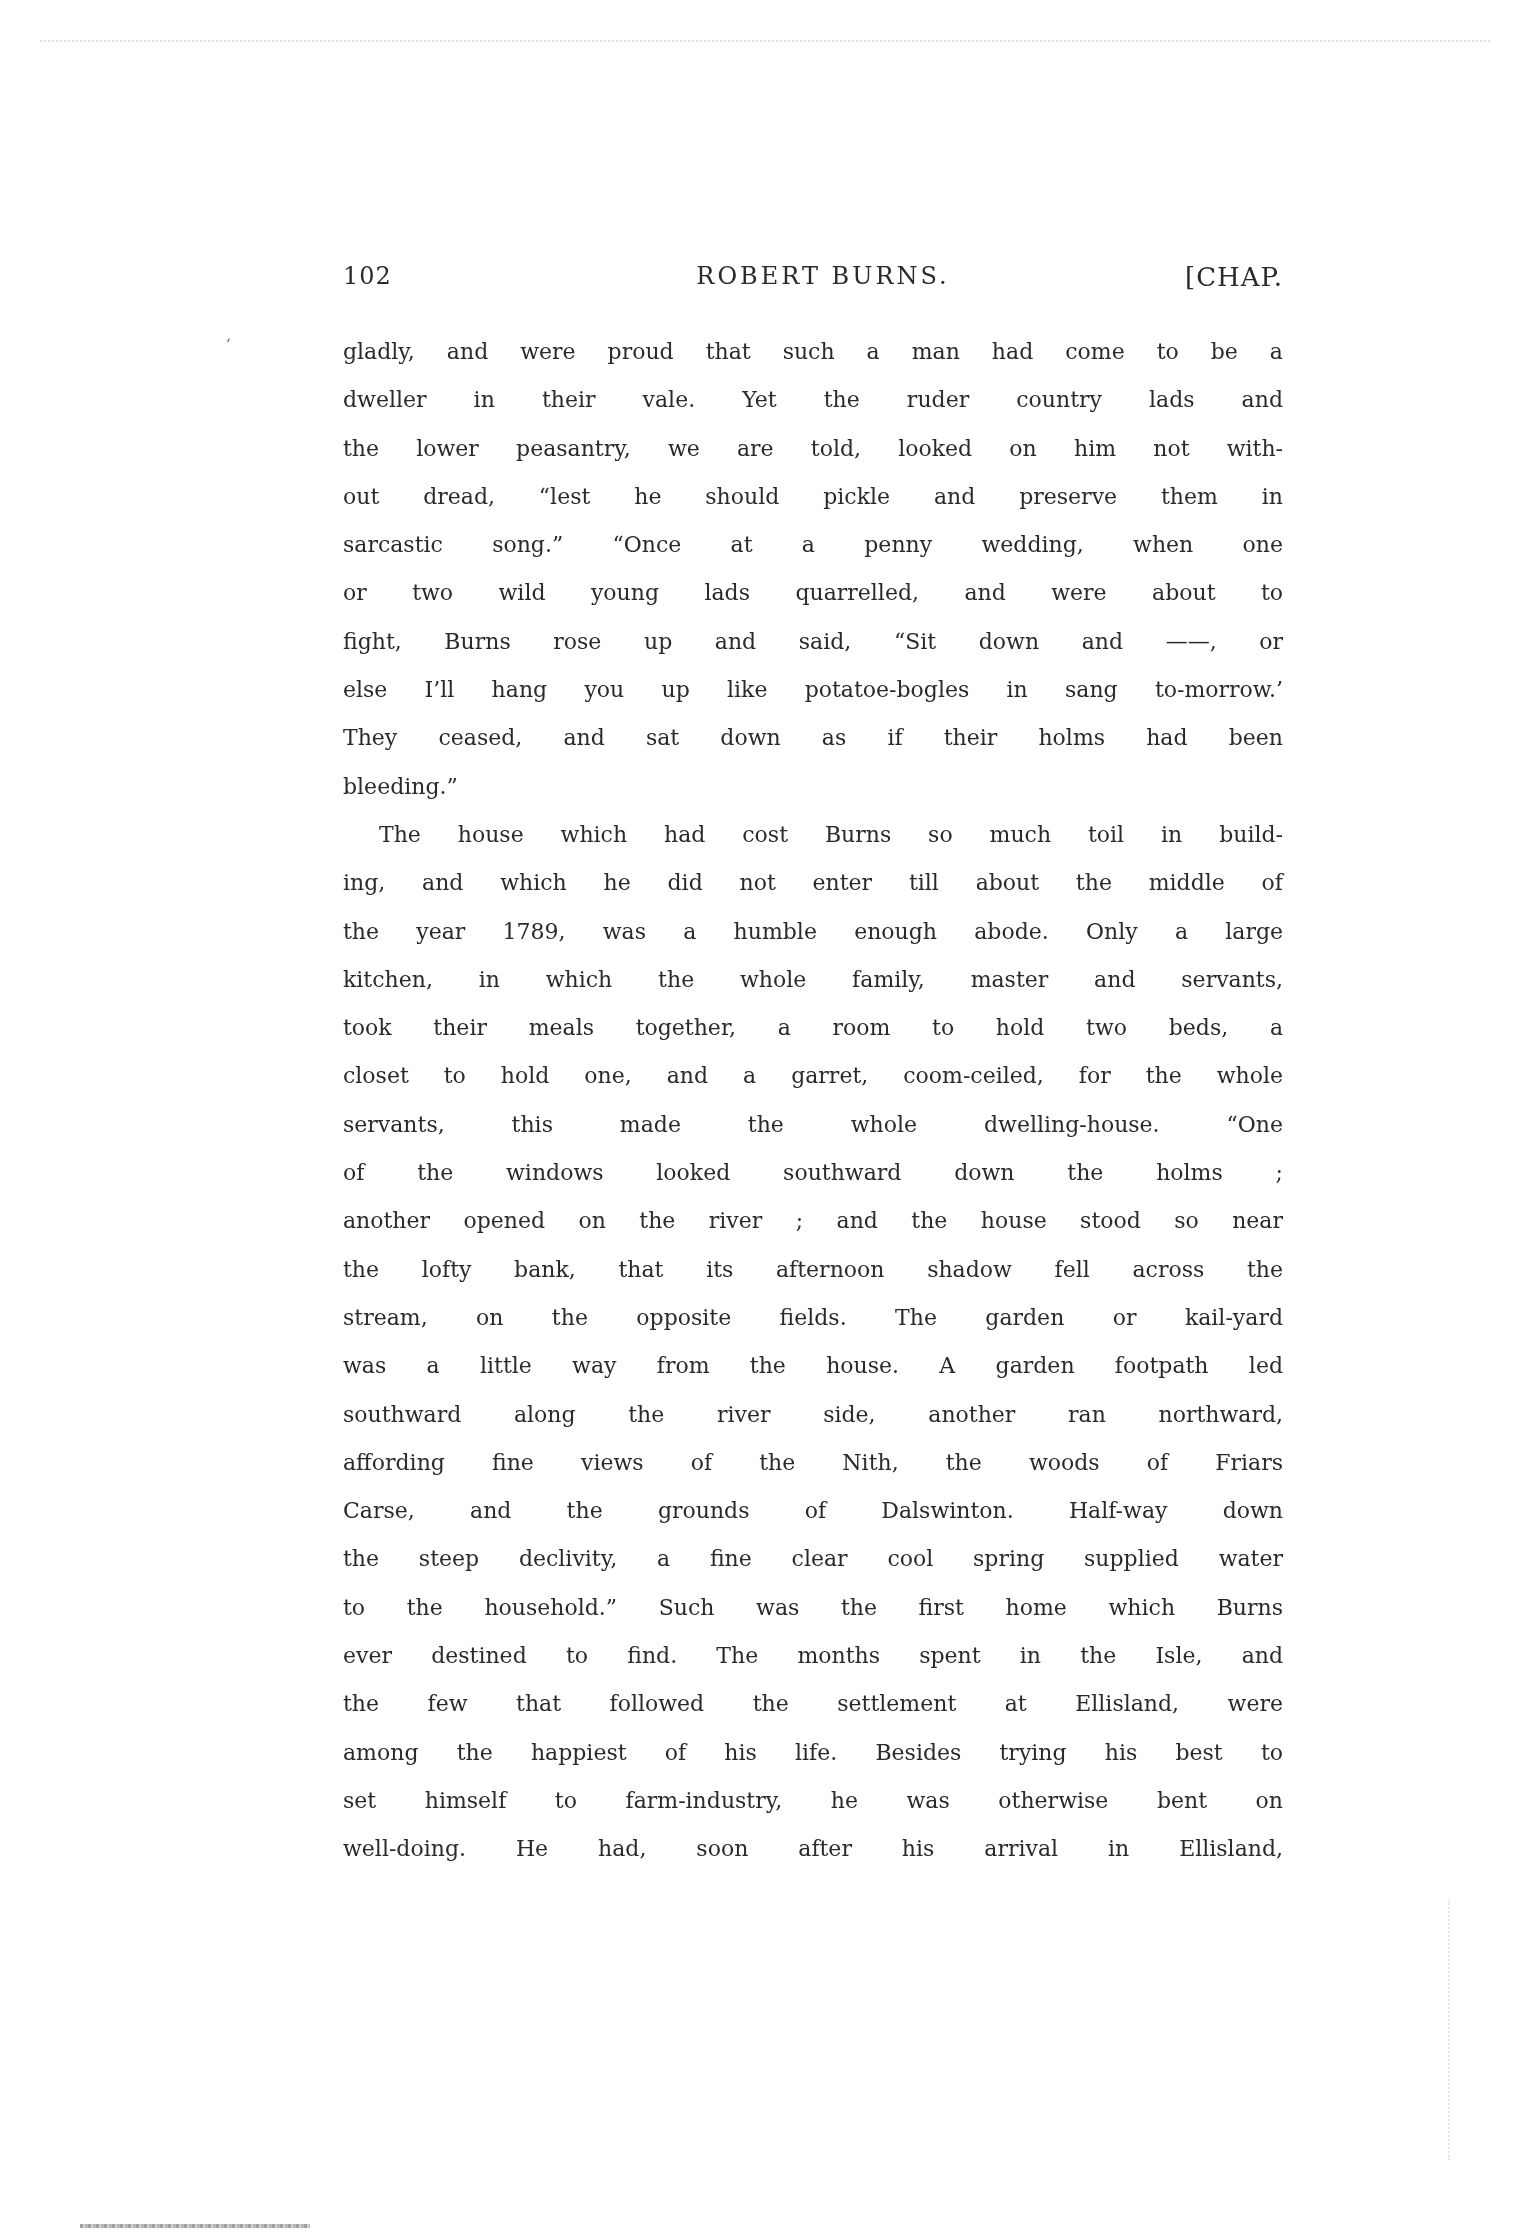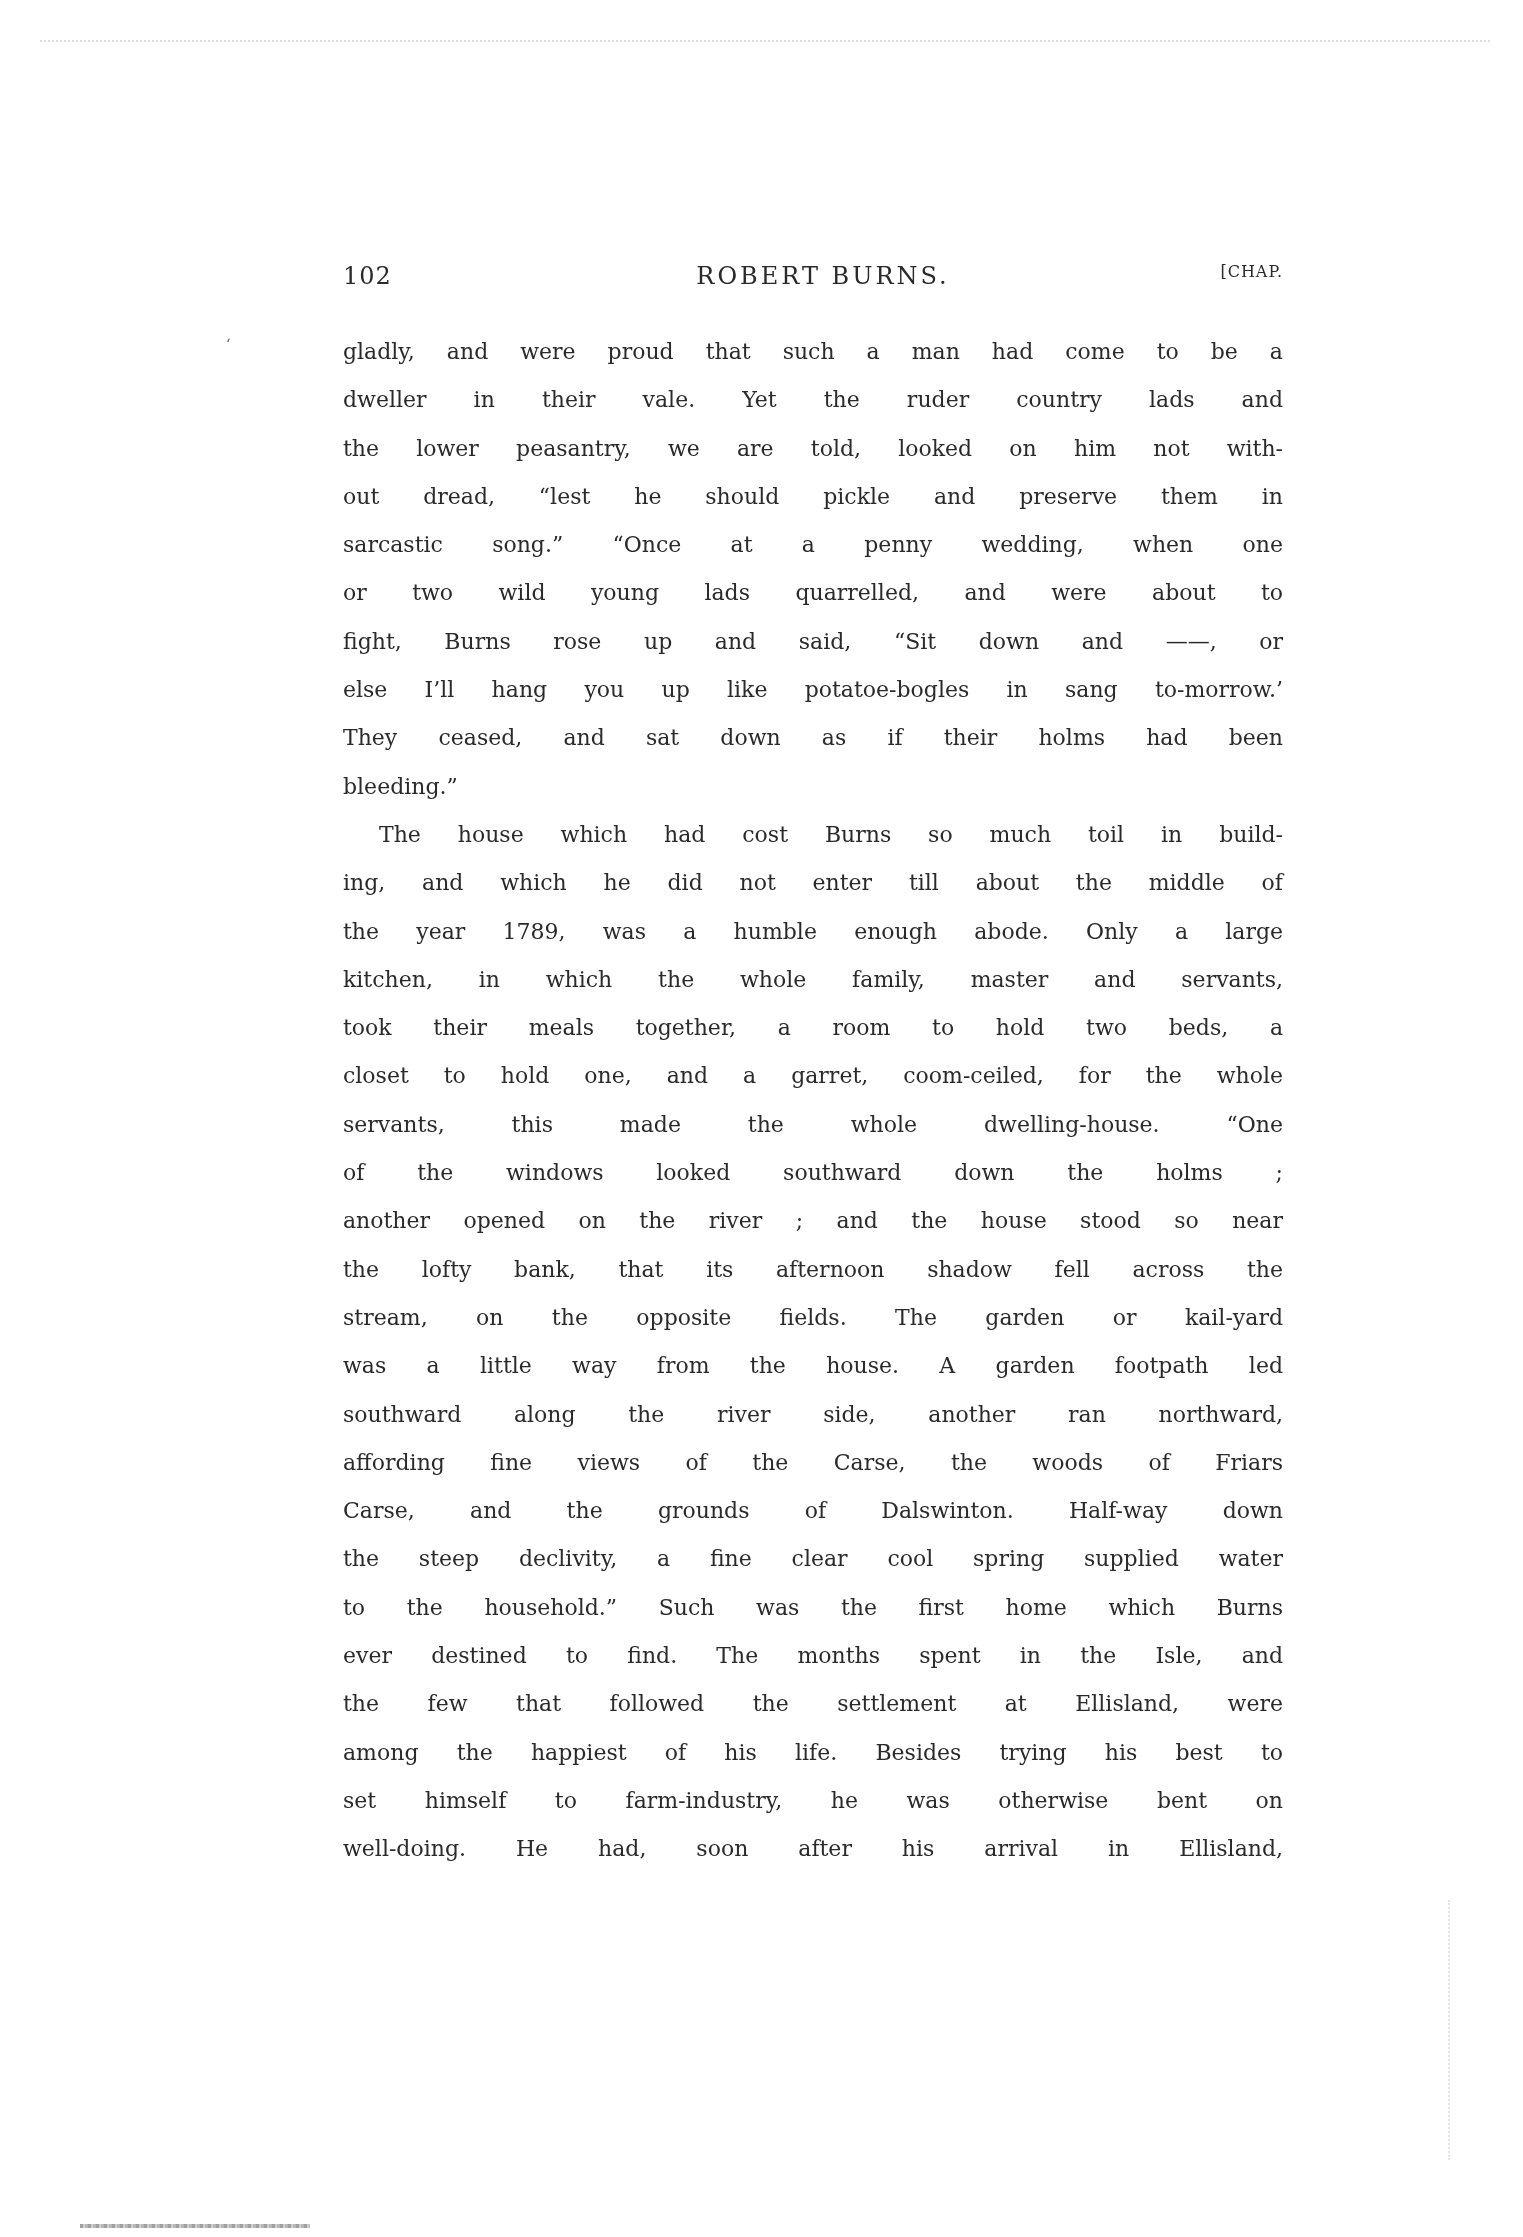--- a/index.html
+++ b/index.html
@@ -8,21 +8,21 @@
   .scan-top { position: absolute; left: 40px; top: 40px; width: 1450px; height: 8px;
               border-top: 2px dotted #c8c8c8; opacity: .6; }
   .scan-bottom { position: absolute; left: 80px; top: 2224px; width: 230px; height: 4px;
                  background: repeating-linear-gradient(90deg,#777 0 3px,#bbb 3px 5px,#999 5px 8px); opacity: .7; }
   .scan-right { position: absolute; left: 1448px; top: 1900px; width: 4px; height: 260px;
                 border-left: 2px dotted #d5d5d5; opacity: .6; }
   .header { position: absolute; left: 343px; top: 262px; width: 940px; height: 36px;
             font-size: 24px; letter-spacing: 1px; }
   .header .page-num { position: absolute; left: 0; top: 0; }
   .header .running-title { position: absolute; left: 0; width: 100%; text-align: center; top: 0; letter-spacing: 3px; padding-left: 20px; box-sizing: border-box;}
-  .header .chap { position: absolute; right: 0; top: 0; font-size: 16px; font-variant: small-caps; }
+  .header .chap { position: absolute; right: 0; top: 0; font-size: 26px; font-variant: small-caps; }
   .margin-mark { position: absolute; left: 226px; top: 336px; font-size: 14px; color: #666; }
   .body-text { position: absolute; left: 343px; top: 328px; width: 940px;
                font-size: 22px; line-height: 48.3px; }
   .body-text p { margin: 0; text-align: justify; text-align-last: left; }
   .body-text p .line { display: block; text-align: justify; text-align-last: justify; white-space: nowrap; }
   .body-text p .line.last { text-align-last: left; }
   .body-text p.indent .line.first { text-indent: 36px; }
 </style>
 </head>
 <body>
@@ -59,21 +59,21 @@
     <span class="line">kitchen, in which the whole family, master and servants,</span>
     <span class="line">took their meals together, a room to hold two beds, a</span>
     <span class="line">closet to hold one, and a garret, coom-ceiled, for the whole</span>
     <span class="line">servants, this made the whole dwelling-house.  “One</span>
     <span class="line">of the windows looked southward down the holms ;</span>
     <span class="line">another opened on the river ; and the house stood so near</span>
     <span class="line">the lofty bank, that its afternoon shadow fell across the</span>
     <span class="line">stream, on the opposite fields.  The garden or kail-yard</span>
     <span class="line">was a little way from the house.  A garden footpath led</span>
     <span class="line">southward along the river side, another ran northward,</span>
-    <span class="line">affording fine views of the Carse, the woods of Friars</span>
+    <span class="line">affording fine views of the Nith, the woods of Friars</span>
     <span class="line">Carse, and the grounds of Dalswinton.  Half-way down</span>
     <span class="line">the steep declivity, a fine clear cool spring supplied water</span>
     <span class="line">to the household.”  Such was the first home which Burns</span>
     <span class="line">ever destined to find.  The months spent in the Isle, and</span>
     <span class="line">the few that followed the settlement at Ellisland, were</span>
     <span class="line">among the happiest of his life.  Besides trying his best to</span>
     <span class="line">set himself to farm-industry, he was otherwise bent on</span>
     <span class="line">well-doing.  He had, soon after his arrival in Ellisland,</span>
   </p>
 </div>

